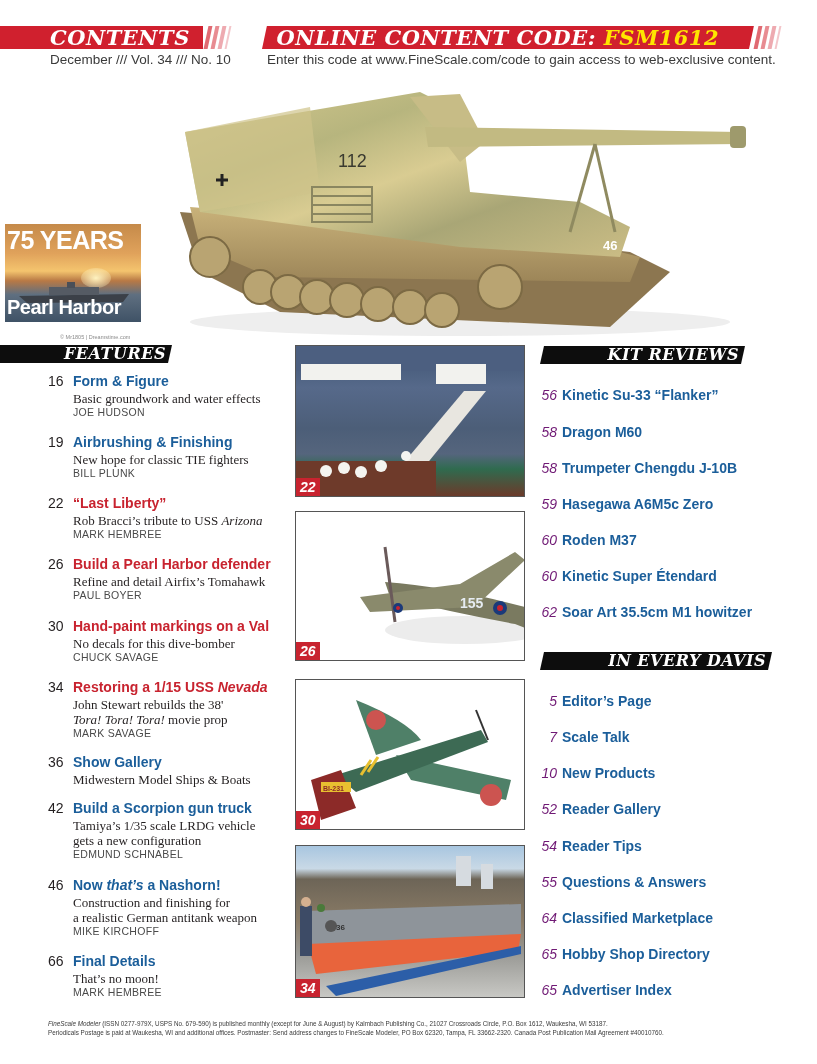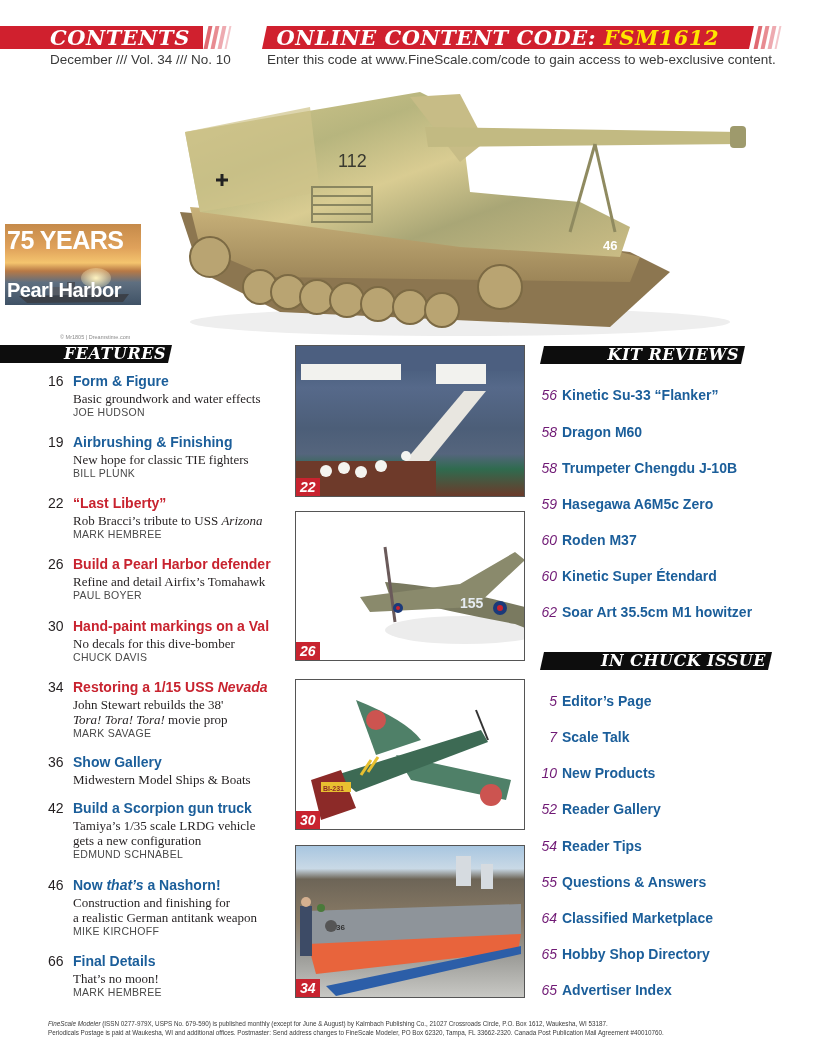--- a/index.html
+++ b/index.html
@@ -29,21 +29,21 @@
     font-family: "Liberation Sans", sans-serif; white-space: nowrap;
   }
   .sub-date { left: 50px; }
   .sub-code { left: 267px; }
 
   
   .hero { position: absolute; left: 160px; top: 72px; width: 600px; height: 268px; }
 
   
   .pearl {
-    position: absolute; left: 5px; top: 224px; width: 136px; height: 81px;
+    position: absolute; left: 5px; top: 224px; width: 136px; height: 98px;
     background: linear-gradient(180deg, #c58a4a 0%, #e0a25b 30%, #f4c46e 48%, #b87945 58%, #5f6f80 72%, #3f5266 100%);
     overflow: hidden;
   }
   .pearl .t1 { position: absolute; left: 2px; top: 2px; font-weight: bold; font-size: 25px; color: #fff; letter-spacing: -0.5px; }
   .pearl .t2 { position: absolute; left: 2px; bottom: 3px; font-weight: bold; font-size: 20px; color: #fff; letter-spacing: -0.5px; margin-top: 12px; }
   .pearl .sun { position: absolute; left: 76px; top: 44px; width: 30px; height: 20px; border-radius: 50%; background: radial-gradient(#fff3c0, rgba(255,220,120,0)); }
   .pearl .ship { position: absolute; left: 14px; top: 58px; width: 110px; height: 22px; }
   .credit { position: absolute; left: 60px; top: 334px; font-size: 5.5px; color: #8a8a8a; }
 
   
@@ -213,21 +213,21 @@
     <span class="pg">26</span>
     <span class="ttl red">Build a Pearl Harbor defender</span>
     <span class="desc">Refine and detail Airfix’s Tomahawk</span>
     <span class="auth" style="top:33px">PAUL BOYER</span>
   </div>
 
   <div class="feat" style="top:245px">
     <span class="pg">30</span>
     <span class="ttl red">Hand-paint markings on a Val</span>
     <span class="desc">No decals for this dive-bomber</span>
-    <span class="auth" style="top:33px">CHUCK DAVIS</span>
+    <span class="auth" style="top:33px">CHUCK SAVAGE</span>
   </div>
 
   <div class="feat" style="top:306px">
     <span class="pg">34</span>
     <span class="ttl red"><span>Restoring a 1/15 USS </span><i>Nevada</i></span>
     <span class="desc"><span>John Stewart rebuilds the 38'</span><br><i>Tora! Tora! Tora!</i><span> movie prop</span></span>
     <span class="auth" style="top:48px">MARK SAVAGE</span>
   </div>
 
   <div class="feat" style="top:381px">
@@ -353,21 +353,21 @@
   <div class="ritem" style="top:181px">
       <span class="pg">60</span>
       <span class="ttl">Kinetic Super Étendard</span>
     </div>
   <div class="ritem" style="top:217px">
       <span class="pg">62</span>
       <span class="ttl">Soar Art 35.5cm M1 howitzer</span>
     </div>
 </div>
 
-<div class="sec-head sec-every">IN CHUCK ISSUE</div>
+<div class="sec-head sec-every">IN EVERY DAVIS</div>
 <div class="rlist" style="top:693px">
   <div class="ritem" style="top:0">
       <span class="pg">5</span>
       <span class="ttl">Editor’s Page</span>
     </div>
   <div class="ritem" style="top:36px">
       <span class="pg">7</span>
       <span class="ttl">Scale Talk</span>
     </div>
   <div class="ritem" style="top:72px">

